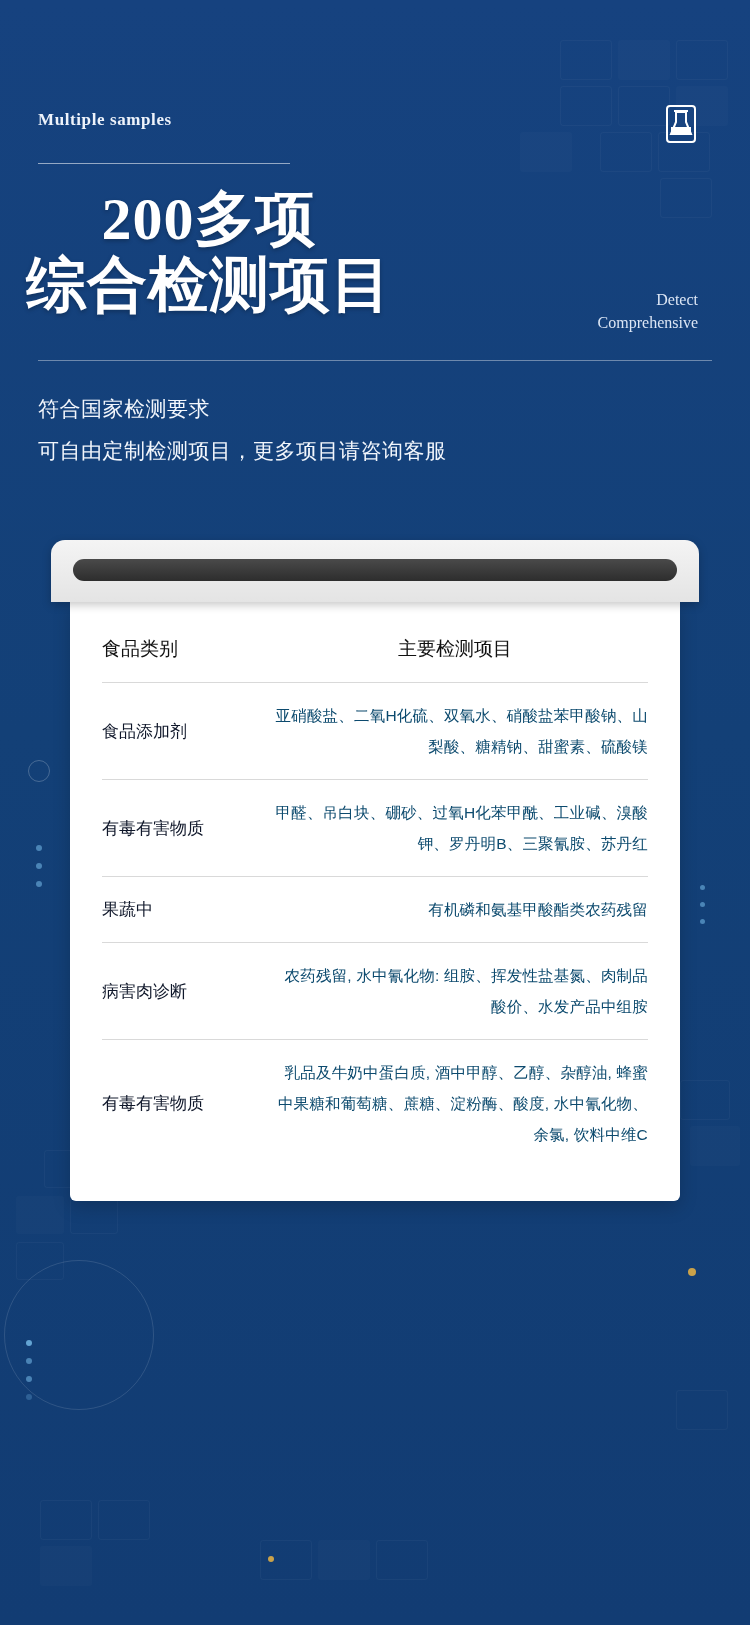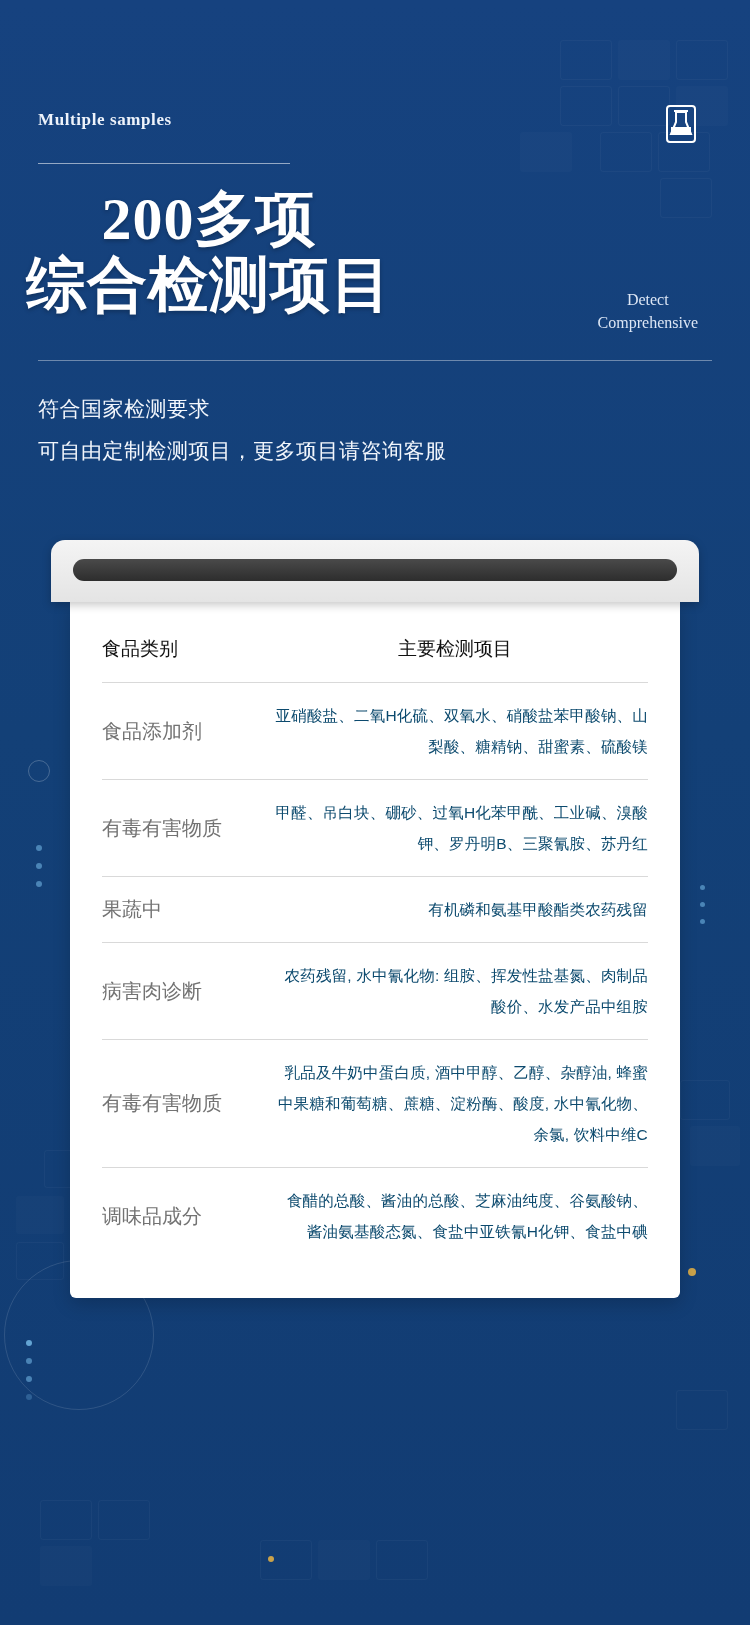--- a/index.html
+++ b/index.html
@@ -82,21 +82,21 @@
     font-size: 60px;
     line-height: 66px;
     letter-spacing: 1px;
     text-shadow: 0 2px 4px rgba(0,0,0,.25);
     text-align: center;
   }
   .title .l2 { display: block; }
   .side-en {
     position: absolute;
     right: 52px; top: 288px;
-    text-align: center;
+    text-align: right;
     color: #dce6f5;
     font-family: "Liberation Serif", serif;
     font-size: 16px;
     line-height: 23px;
   }
   .head-rule {
     position: absolute;
     left: 38px; top: 360px;
     width: 674px; height: 1px;
     background: rgba(255,255,255,.38);
@@ -157,22 +157,22 @@
   }
   table.tbl th.c2 { text-align: center; padding-left: 0; }
   table.tbl td {
     border-top: 1px solid #d9d9d9;
     padding: 17px 0;
     vertical-align: middle;
     line-height: 31px;
   }
   table.tbl td.cat {
     width: 160px;
-    font-size: 20px;
-    color: #737373;
+    font-size: 17px;
+    color: #0f172a;
     padding-right: 10px;
   }
   table.tbl td.items {
     font-size: 15.5px;
     color: #0c4a6e;
     padding-left: 10px;
     letter-spacing: .2px;
     text-align: right;
   }
   table.tbl tr.head th { border: 0; }
@@ -286,20 +286,16 @@
           <td class="items">有机磷和氨基甲酸酯类农药残留</td>
         </tr>
         <tr>
           <td class="cat">病害肉诊断</td>
           <td class="items">农药残留, 水中氰化物: 组胺、挥发性盐基氮、肉制品酸价、水发产品中组胺</td>
         </tr>
         <tr>
           <td class="cat">有毒有害物质</td>
           <td class="items">乳品及牛奶中蛋白质, 酒中甲醇、乙醇、杂醇油, 蜂蜜中果糖和葡萄糖、蔗糖、淀粉酶、酸度, 水中氰化物、余氯, 饮料中维C</td>
         </tr>
-        <tr>
-          <td class="cat">调味品成分</td>
-          <td class="items">食醋的总酸、酱油的总酸、芝麻油纯度、谷氨酸钠、酱油氨基酸态氮、食盐中亚铁氰H化钾、食盐中碘</td>
-        </tr>
       </tbody>
     </table>
   </div>
 </div>
 
 </body></html>

